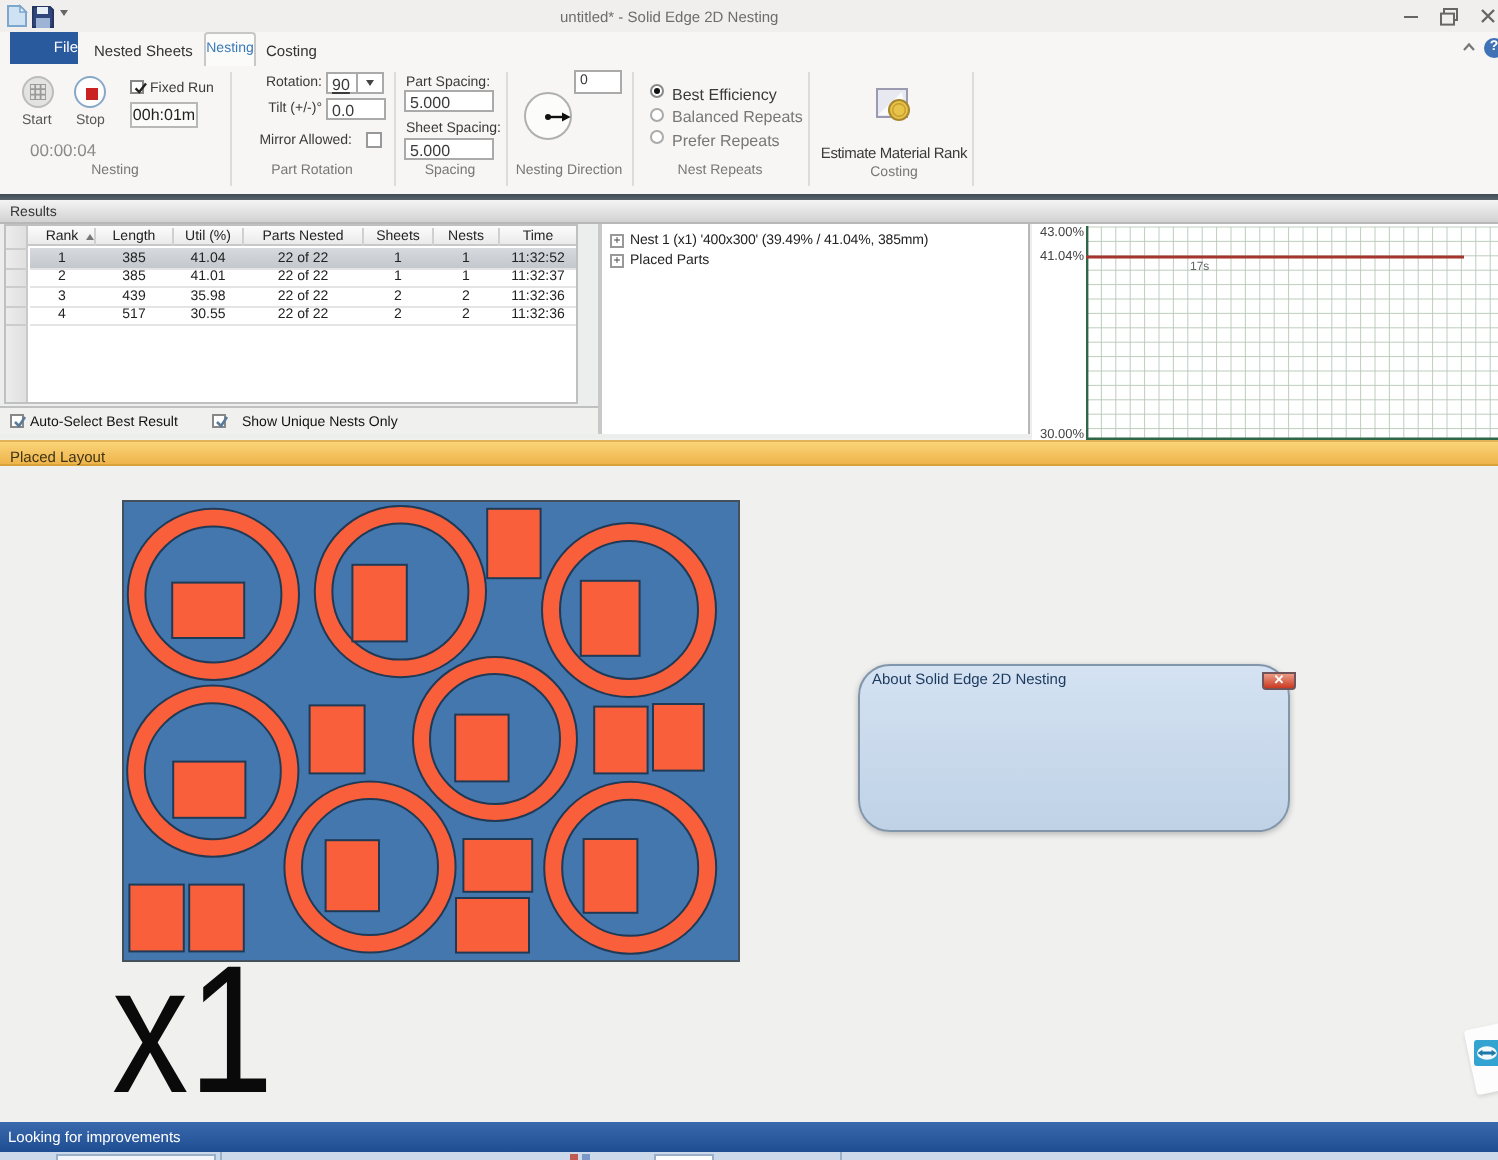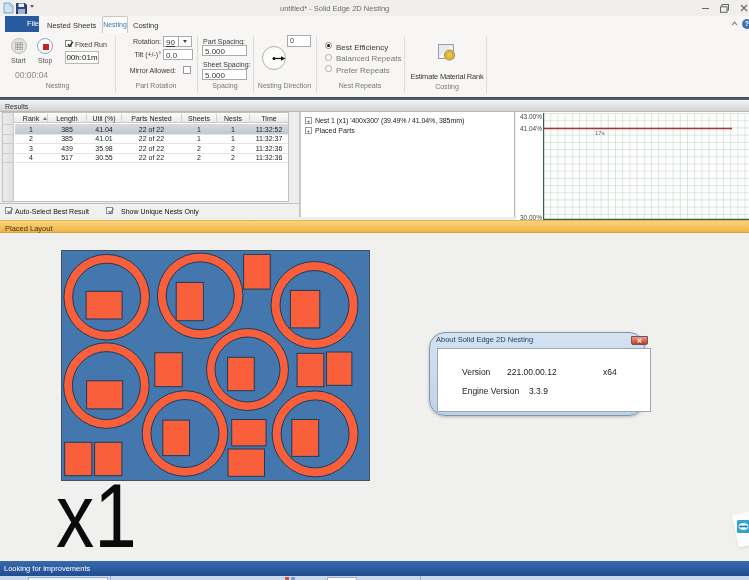--- a/index.html
+++ b/index.html
@@ -275,27 +275,20 @@
       <rect x="33.6" y="192.3" width="27.3" height="33.4"></rect>
     </g>
   </g>
 </svg>
 
 <div class="abs" style="left:56px;top:470px;font-size:91px;color:#0a0a0a;line-height:1;transform:scaleX(0.84);transform-origin:left top;">x1</div>
 
 <div class="abs" style="left:417px;top:332px;width:216px;height:84px;background:linear-gradient(#d4e2f2,#bfd2e6);border:1px solid #8296ab;border-radius:16px;box-shadow:0 1px 3px rgba(0,0,0,0.25);margin-left:12px;">
   <div class="abs" style="left:6px;top:2px;font-size:7.5px;color:#1c3a5e;">About Solid Edge 2D Nesting</div>
   <div class="abs" style="left:201px;top:2.5px;width:17px;height:9.5px;background:linear-gradient(#eb9b85,#c93a21);border:1px solid #70545a;border-radius:0 0 2px 2px;color:#fff;font-size:6.5px;text-align:center;line-height:8px;font-weight:bold;">✕</div>
-  <div class="abs" style="left:7px;top:15px;width:214px;height:64px;background:#fff;border:1px solid #98a8b8;">
-    <div class="abs" style="left:24px;top:18px;font-size:8.5px;color:#1a1a1a;">Version</div>
-    <div class="abs" style="left:69px;top:18px;font-size:8.5px;color:#1a1a1a;">221.00.00.12</div>
-    <div class="abs" style="left:165px;top:18px;font-size:8.5px;color:#1a1a1a;">x64</div>
-    <div class="abs" style="left:24px;top:37px;font-size:8.5px;color:#1a1a1a;">Engine Version</div>
-    <div class="abs" style="left:91px;top:37px;font-size:8.5px;color:#1a1a1a;">3.3.9</div>
-  </div>
 </div>
 
 <div class="abs" style="left:735px;top:513px;width:20px;height:33px;background:#fdfdfd;border-radius:2px;box-shadow:0 1px 2px rgba(0,0,0,0.12);transform:rotate(-12deg);"></div>
 <svg class="abs" style="left:737px;top:519.5px;" width="13" height="13" viewBox="0 0 13 13">
   <rect x="0" y="0" width="13" height="13" rx="1.5" fill="#33a3d1"></rect>
   <ellipse cx="6.5" cy="6.5" rx="5" ry="3.4" fill="#f2fafd"></ellipse>
   <path d="M1.8 6.5 L4.2 4.9 v0.9 h4.6 v-0.9 L11.2 6.5 L8.8 8.1 v-0.9 h-4.6 v0.9 z" fill="#1d7aa8"></path>
 </svg>
 
 <div class="abs" style="left:0;top:561px;width:749px;height:15px;background:linear-gradient(#3a69ae,#1f4d92);">

